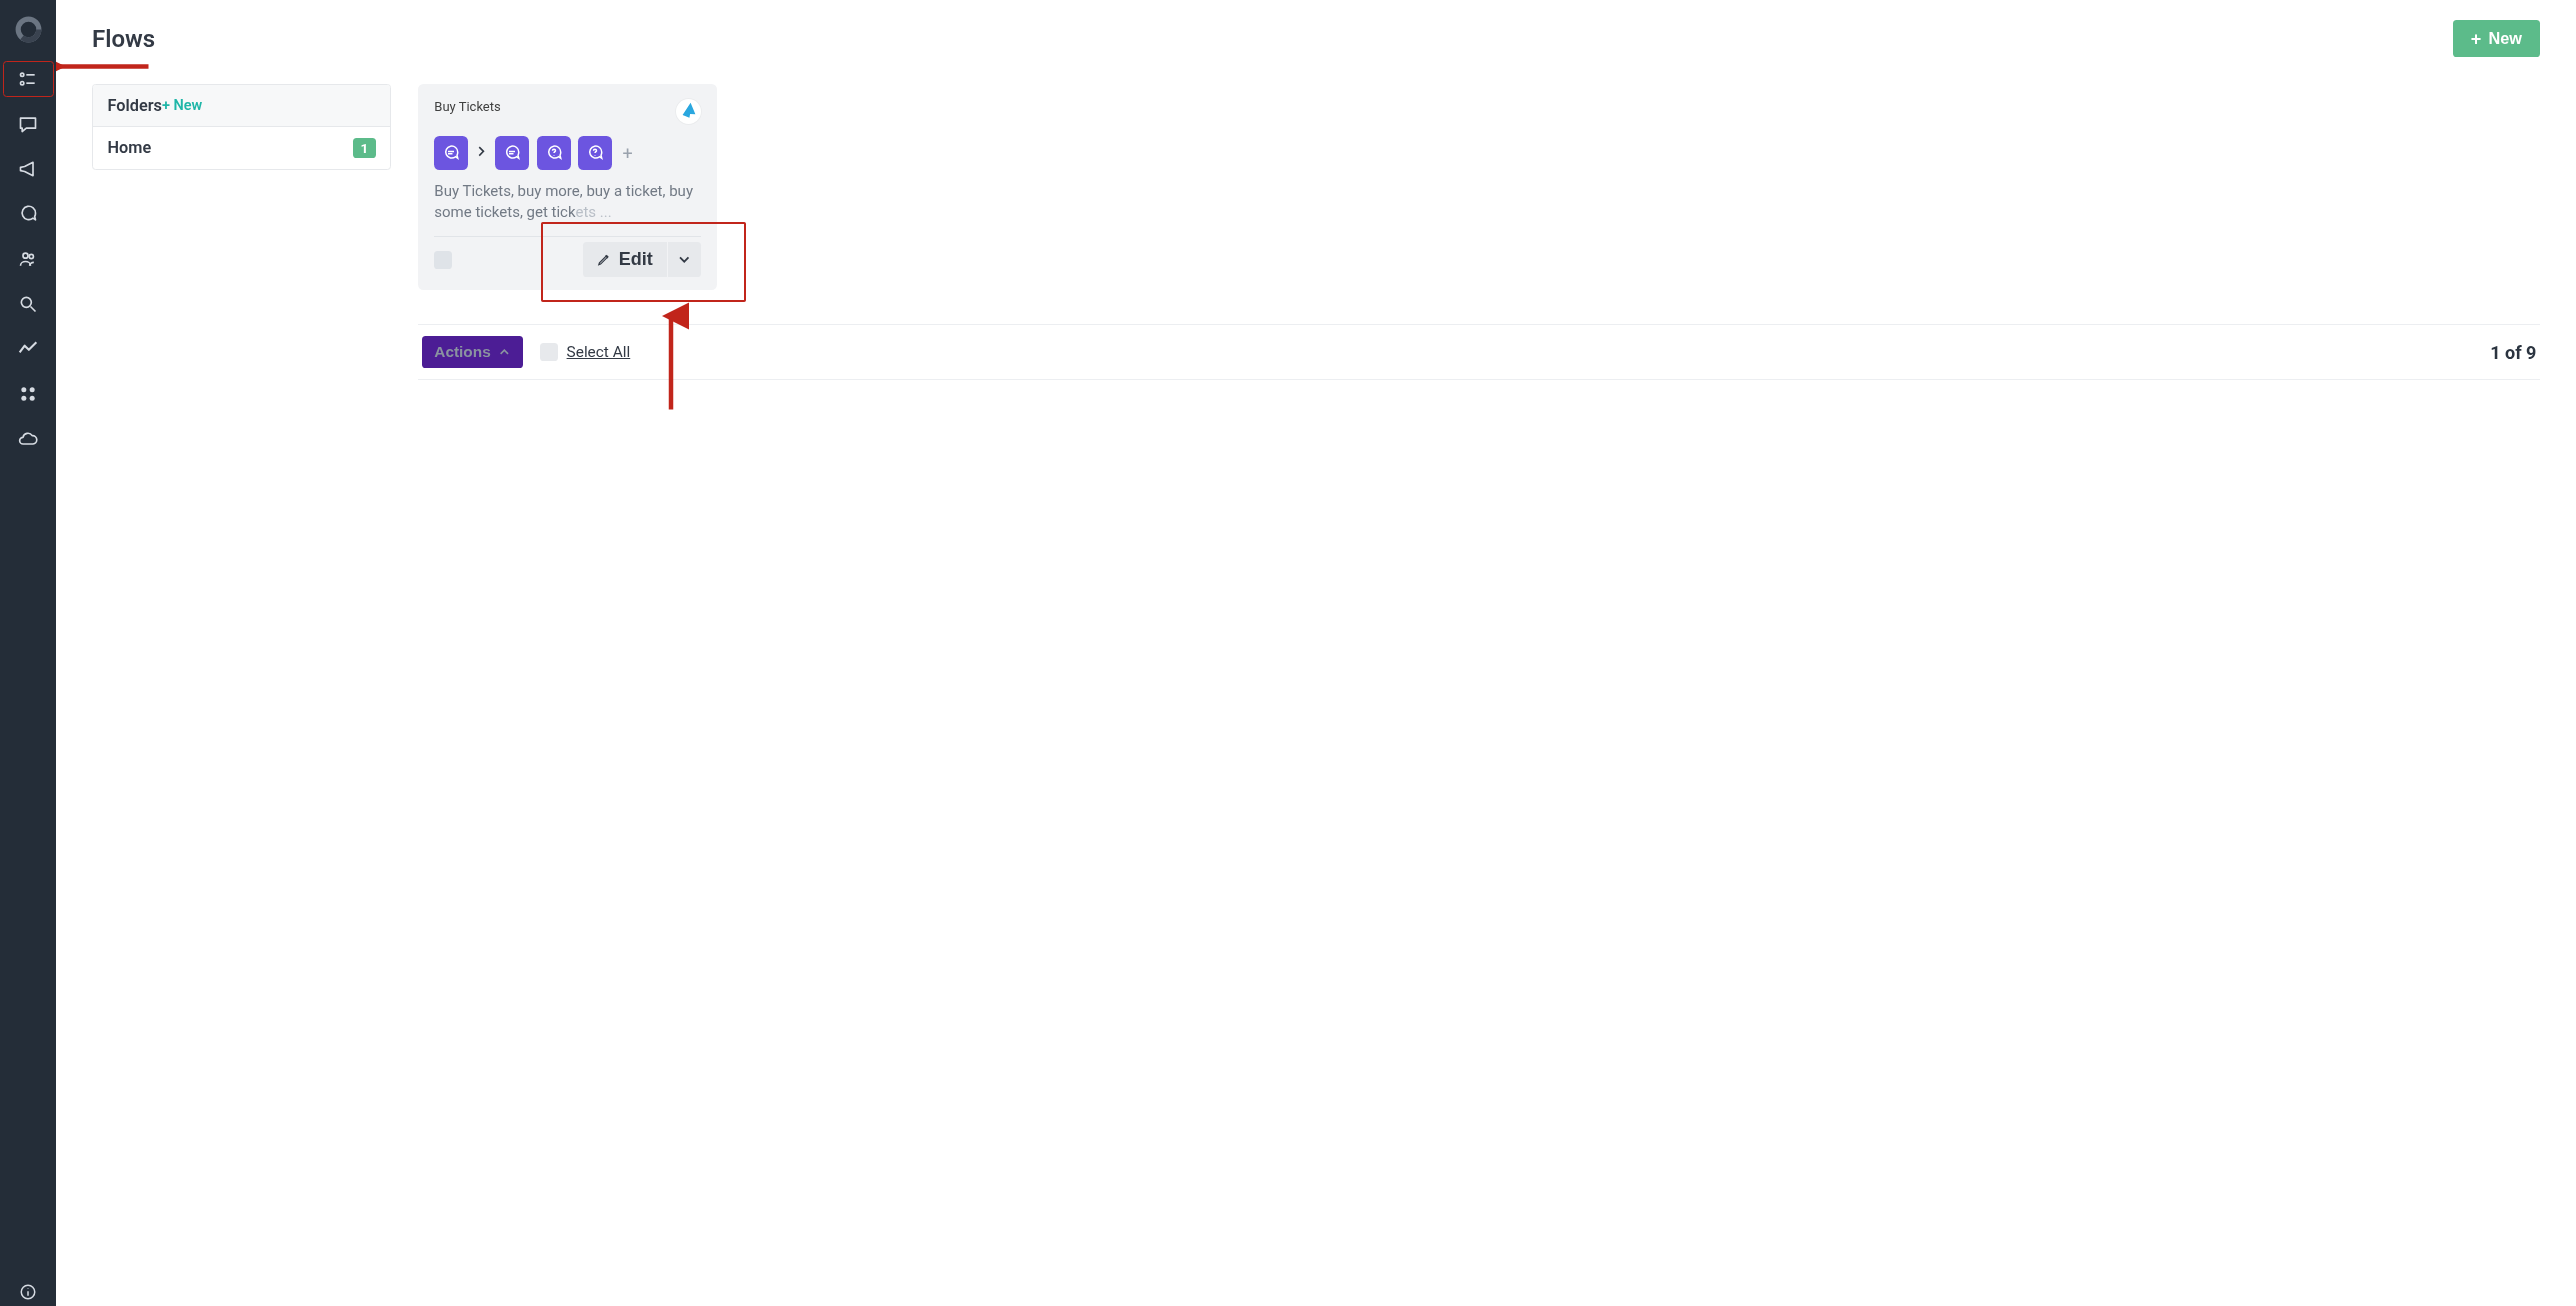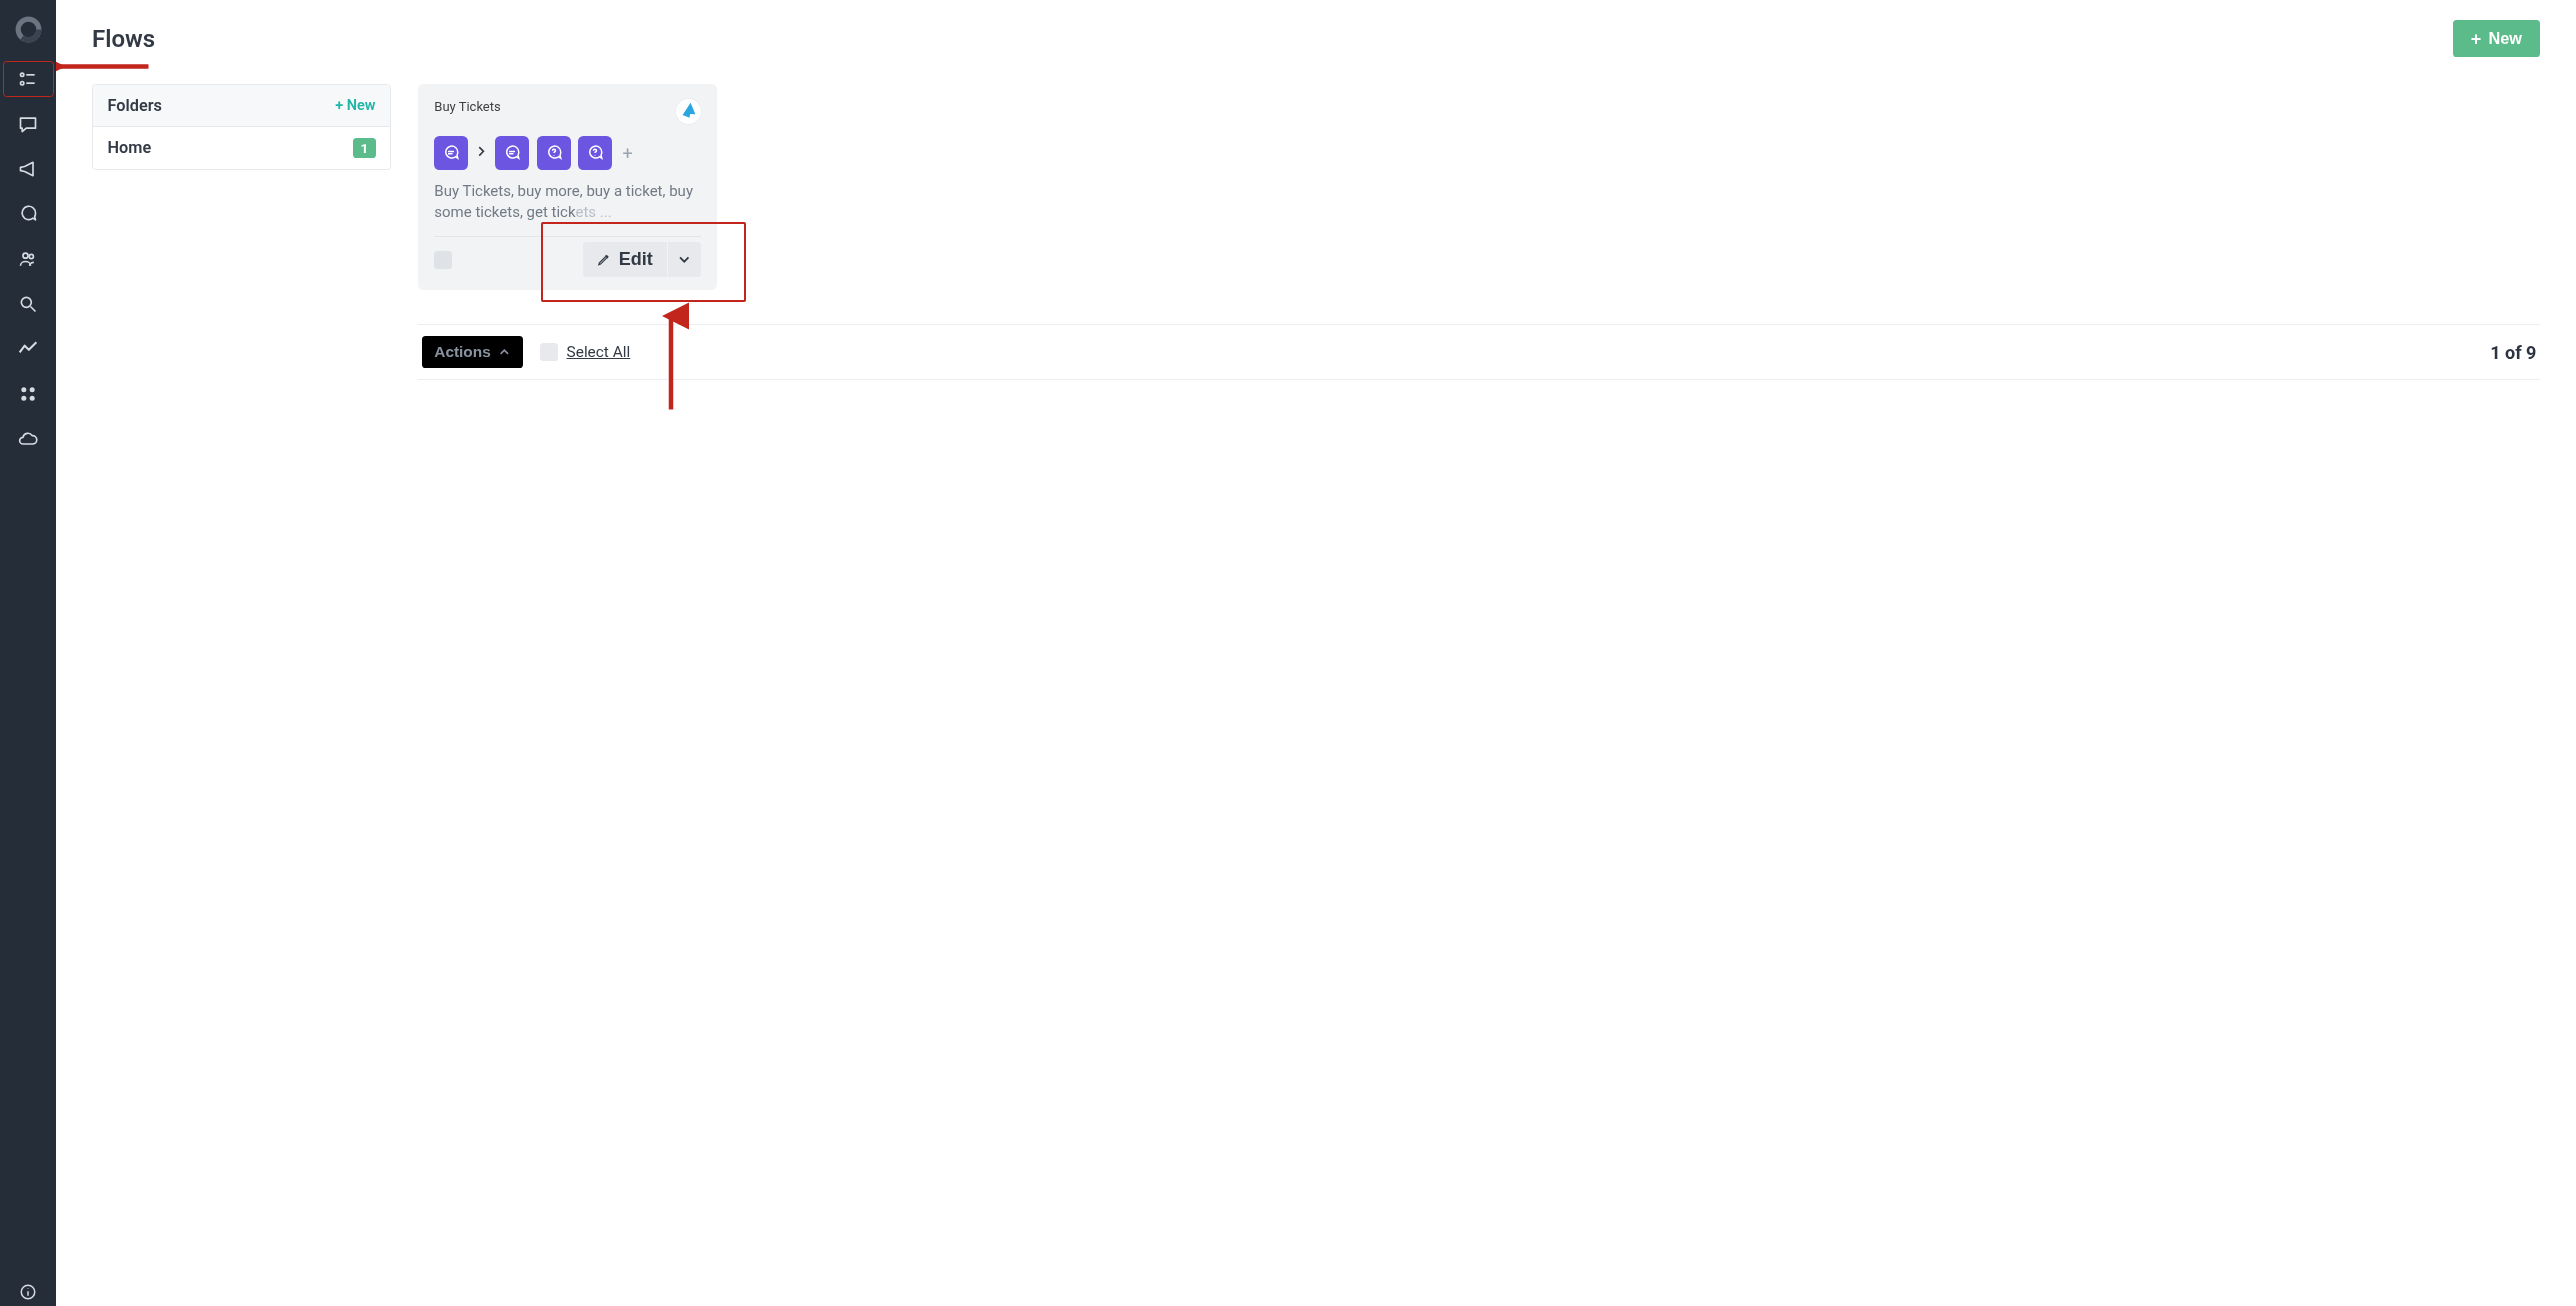--- a/index.html
+++ b/index.html
@@ -91,21 +91,21 @@
   .folders-col {
     width: 299px;
     flex-shrink:0;
   }
   .folders-panel {
     border:0.9px solid #e6e8eb;
     border-radius:3.6px;
     overflow:hidden;
   }
   .folders-header {
-    display:flex;justify-content:space-between;align-items:center;
+    display:flex;justify-content:flex-start;align-items:center;
     padding: 11px 14.5px;
     background:#f7f8f9;
     font-size:16.3px;
     font-weight:600;
     color:#333a45;
   }
   .folders-new {
     color:#1fb6a8;
     font-size:14.5px;
     font-weight:600;
@@ -219,21 +219,21 @@
   
   .actions-bar {
     margin-top: 34px;
     border-top:0.9px solid #eceef1;
     border-bottom:0.9px solid #eceef1;
     padding: 11px 3.6px;
     display:flex;align-items:center;justify-content:space-between;
   }
   .actions-left { display:flex;align-items:center;gap:16.3px;}
   .actions-btn {
-    background:#000000;
+    background:#4c1d95;
     border:none;
     color:#8a93a0;
     font-size:15.4px;
     font-weight:600;
     padding: 7.2px 12.7px;
     border-radius:3.6px;
     display:flex;align-items:center;gap:7.2px;
     cursor:pointer;
   }
   .select-all { display:flex;align-items:center;gap:9px;color:#333a45;font-size:15.4px;text-decoration:underline;}

